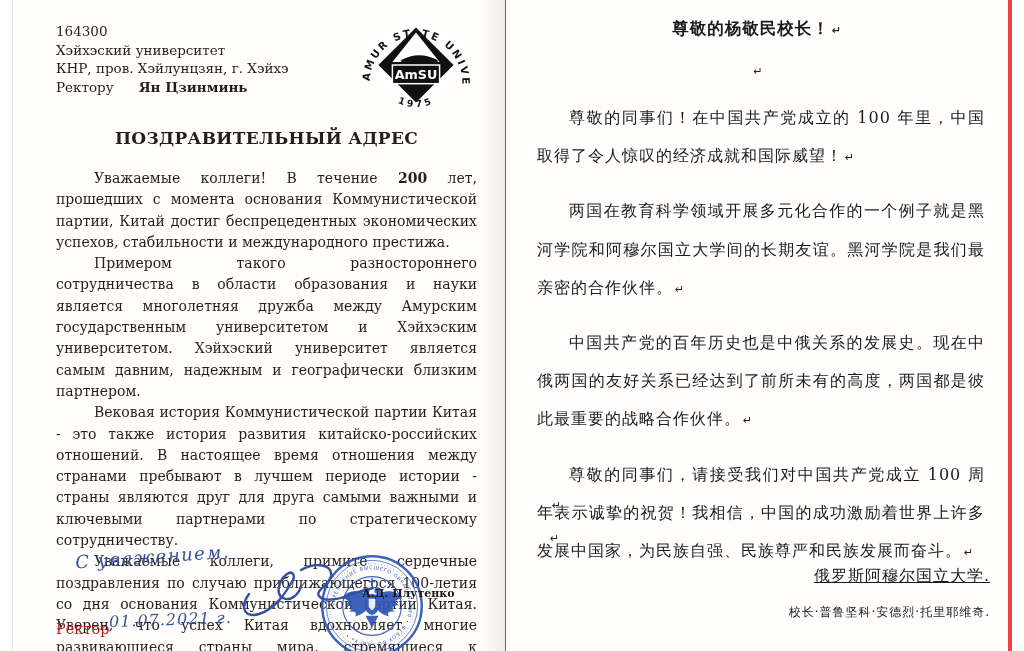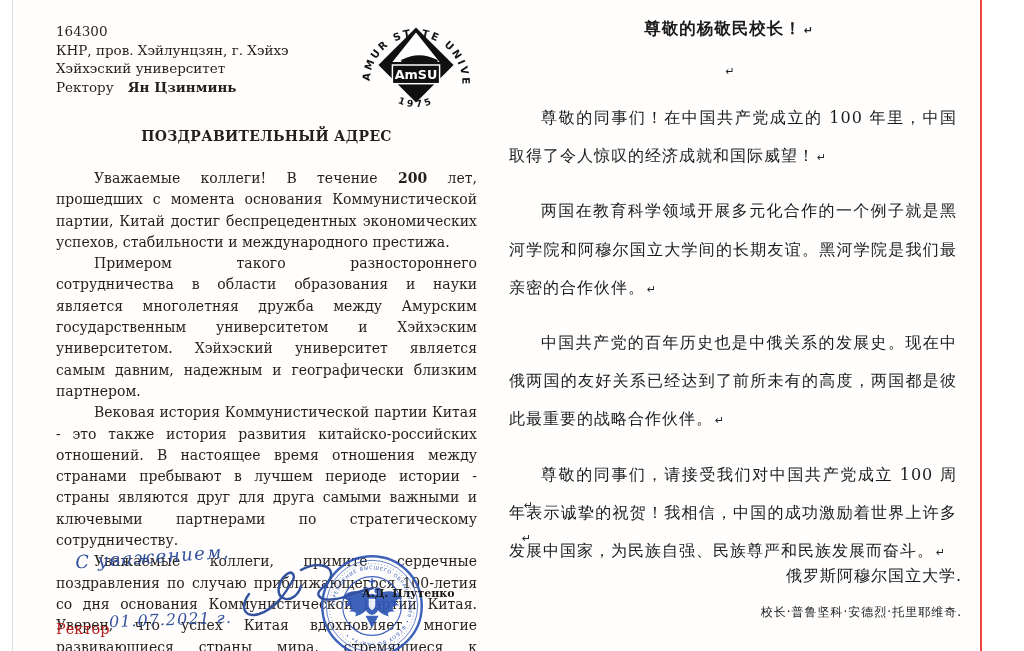--- a/index.html
+++ b/index.html
@@ -2,28 +2,28 @@
 <html><head>
 <meta charset="utf-8">
 <style>
   html,body{margin:0;padding:0;background:#ffffff;}
   .stage{position:relative;width:1024px;height:651px;background:#fff;overflow:hidden;
          font-family:"DejaVu Serif","Liberation Serif",serif;}
   .page{position:absolute;top:0;height:651px;background:#fffefd;overflow:hidden;}
   #pageL{left:12px;width:492px;border-left:1px solid #dedede;border-right:2px solid #c2410c;}
   #pageL::after{content:"";position:absolute;top:0;right:0;width:26px;height:100%;
                 background:linear-gradient(to right,rgba(0,0,0,0),rgba(0,0,0,0.07));pointer-events:none;}
-  #pageR{left:478px;width:502px;border-right:2px solid #ef4444;}
+  #pageR{left:506px;width:502px;border-right:4px solid #ef4444;}
 
   
   .addr{position:absolute;top:22px;left:43px;font-size:13.5px;line-height:18.5px;color:#241f1a;}
-  .addr .rname{margin-left:14px;font-weight:bold;}
+  .addr .rname{margin-left:25px;font-weight:bold;}
   .logo{position:absolute;top:6px;left:344px;}
   .title{position:absolute;top:128px;left:43px;width:421px;text-align:center;
-         font-weight:bold;font-size:14px;letter-spacing:.3px;color:#241f1a;}
+         font-weight:bold;font-size:17px;letter-spacing:.3px;color:#241f1a;}
   .ru-paras{position:absolute;top:168px;left:43px;width:421px;text-align:justify;
             font-size:14px;line-height:21.3px;color:#241f1a;}
   .ru-paras p{margin:0;text-indent:38px;}
   .closing{position:absolute;top:546px;left:62px;font-style:italic;font-size:18px;
            letter-spacing:1.5px;color:#33519e;transform:rotate(-4deg);}
   .rector{position:absolute;top:587px;left:43px;font-weight:normal;font-size:14.5px;color:#b91c1c;margin-top:34px;}
   .dateh{position:absolute;top:610px;left:96px;font-style:italic;font-size:16px;
          letter-spacing:1px;color:#33519e;transform:rotate(-2deg);}
   .sig{position:absolute;top:556px;left:222px;z-index:2;}
   .seal{position:absolute;top:541px;left:306px;z-index:1;opacity:.92;}
@@ -32,34 +32,34 @@
   
   .cn{color:#1b1b1b;font-family:"DejaVu Serif","Liberation Serif",serif;}
   .cn-head{position:absolute;top:18px;left:0;width:100%;text-align:center;
            font-weight:bold;font-size:16.5px;letter-spacing:1px;}
   .pilc{position:absolute;font-size:12px;color:#222;font-family:"DejaVu Sans",sans-serif;}
   .pilc-center{top:60px;left:0;width:100%;text-align:center;position:absolute;}
   .cn-paras{position:absolute;top:84px;left:16px;width:478px;text-align:justify;
             font-size:16px;line-height:38.2px;letter-spacing:1px;}
   .cn-paras p{margin:15px;text-indent:2em;}
   .pmark{font-size:11px;color:#222;font-family:"DejaVu Sans",sans-serif;margin-left:2px;}
-  .cn-org{position:absolute;top:566px;right:18px;font-size:16px;letter-spacing:1px;}
+  .cn-org{position:absolute;top:566px;right:18px;font-size:16px;letter-spacing:1px;text-decoration:underline;}
   .cn-signer{position:absolute;top:604px;right:18px;font-size:12px;letter-spacing:1px;}
 </style>
 </head>
 <body>
 
 <div class="stage">
 
   <div class="page" id="pageL">
 
     <div class="addr">
       <div>164300</div>
+      <div>Хэйхэский университет</div>
       <div>КНР, пров. Хэйлунцзян, г. Хэйхэ</div>
-      <div>Хэйхэский университет</div>
       <div><span>Ректору</span><span class="rname">Ян Цзинминь</span></div>
     </div>
 
     <svg class="logo" width="118" height="118" viewBox="0 0 120 120">
       <defs>
         <path id="logoArcTop" d="M 13 78 A 47 47 0 1 1 107 78" fill="none"></path>
         <path id="logoArcBottom" d="M 32 92 A 42 42 0 0 0 88 92" fill="none"></path>
       </defs>
       <text font-size="10.5" font-weight="bold" letter-spacing="2.2" fill="#141414" font-family="DejaVu Sans, sans-serif">
         <textPath href="#logoArcTop" startOffset="1%">AMUR STATE UNIVERSITY</textPath>

